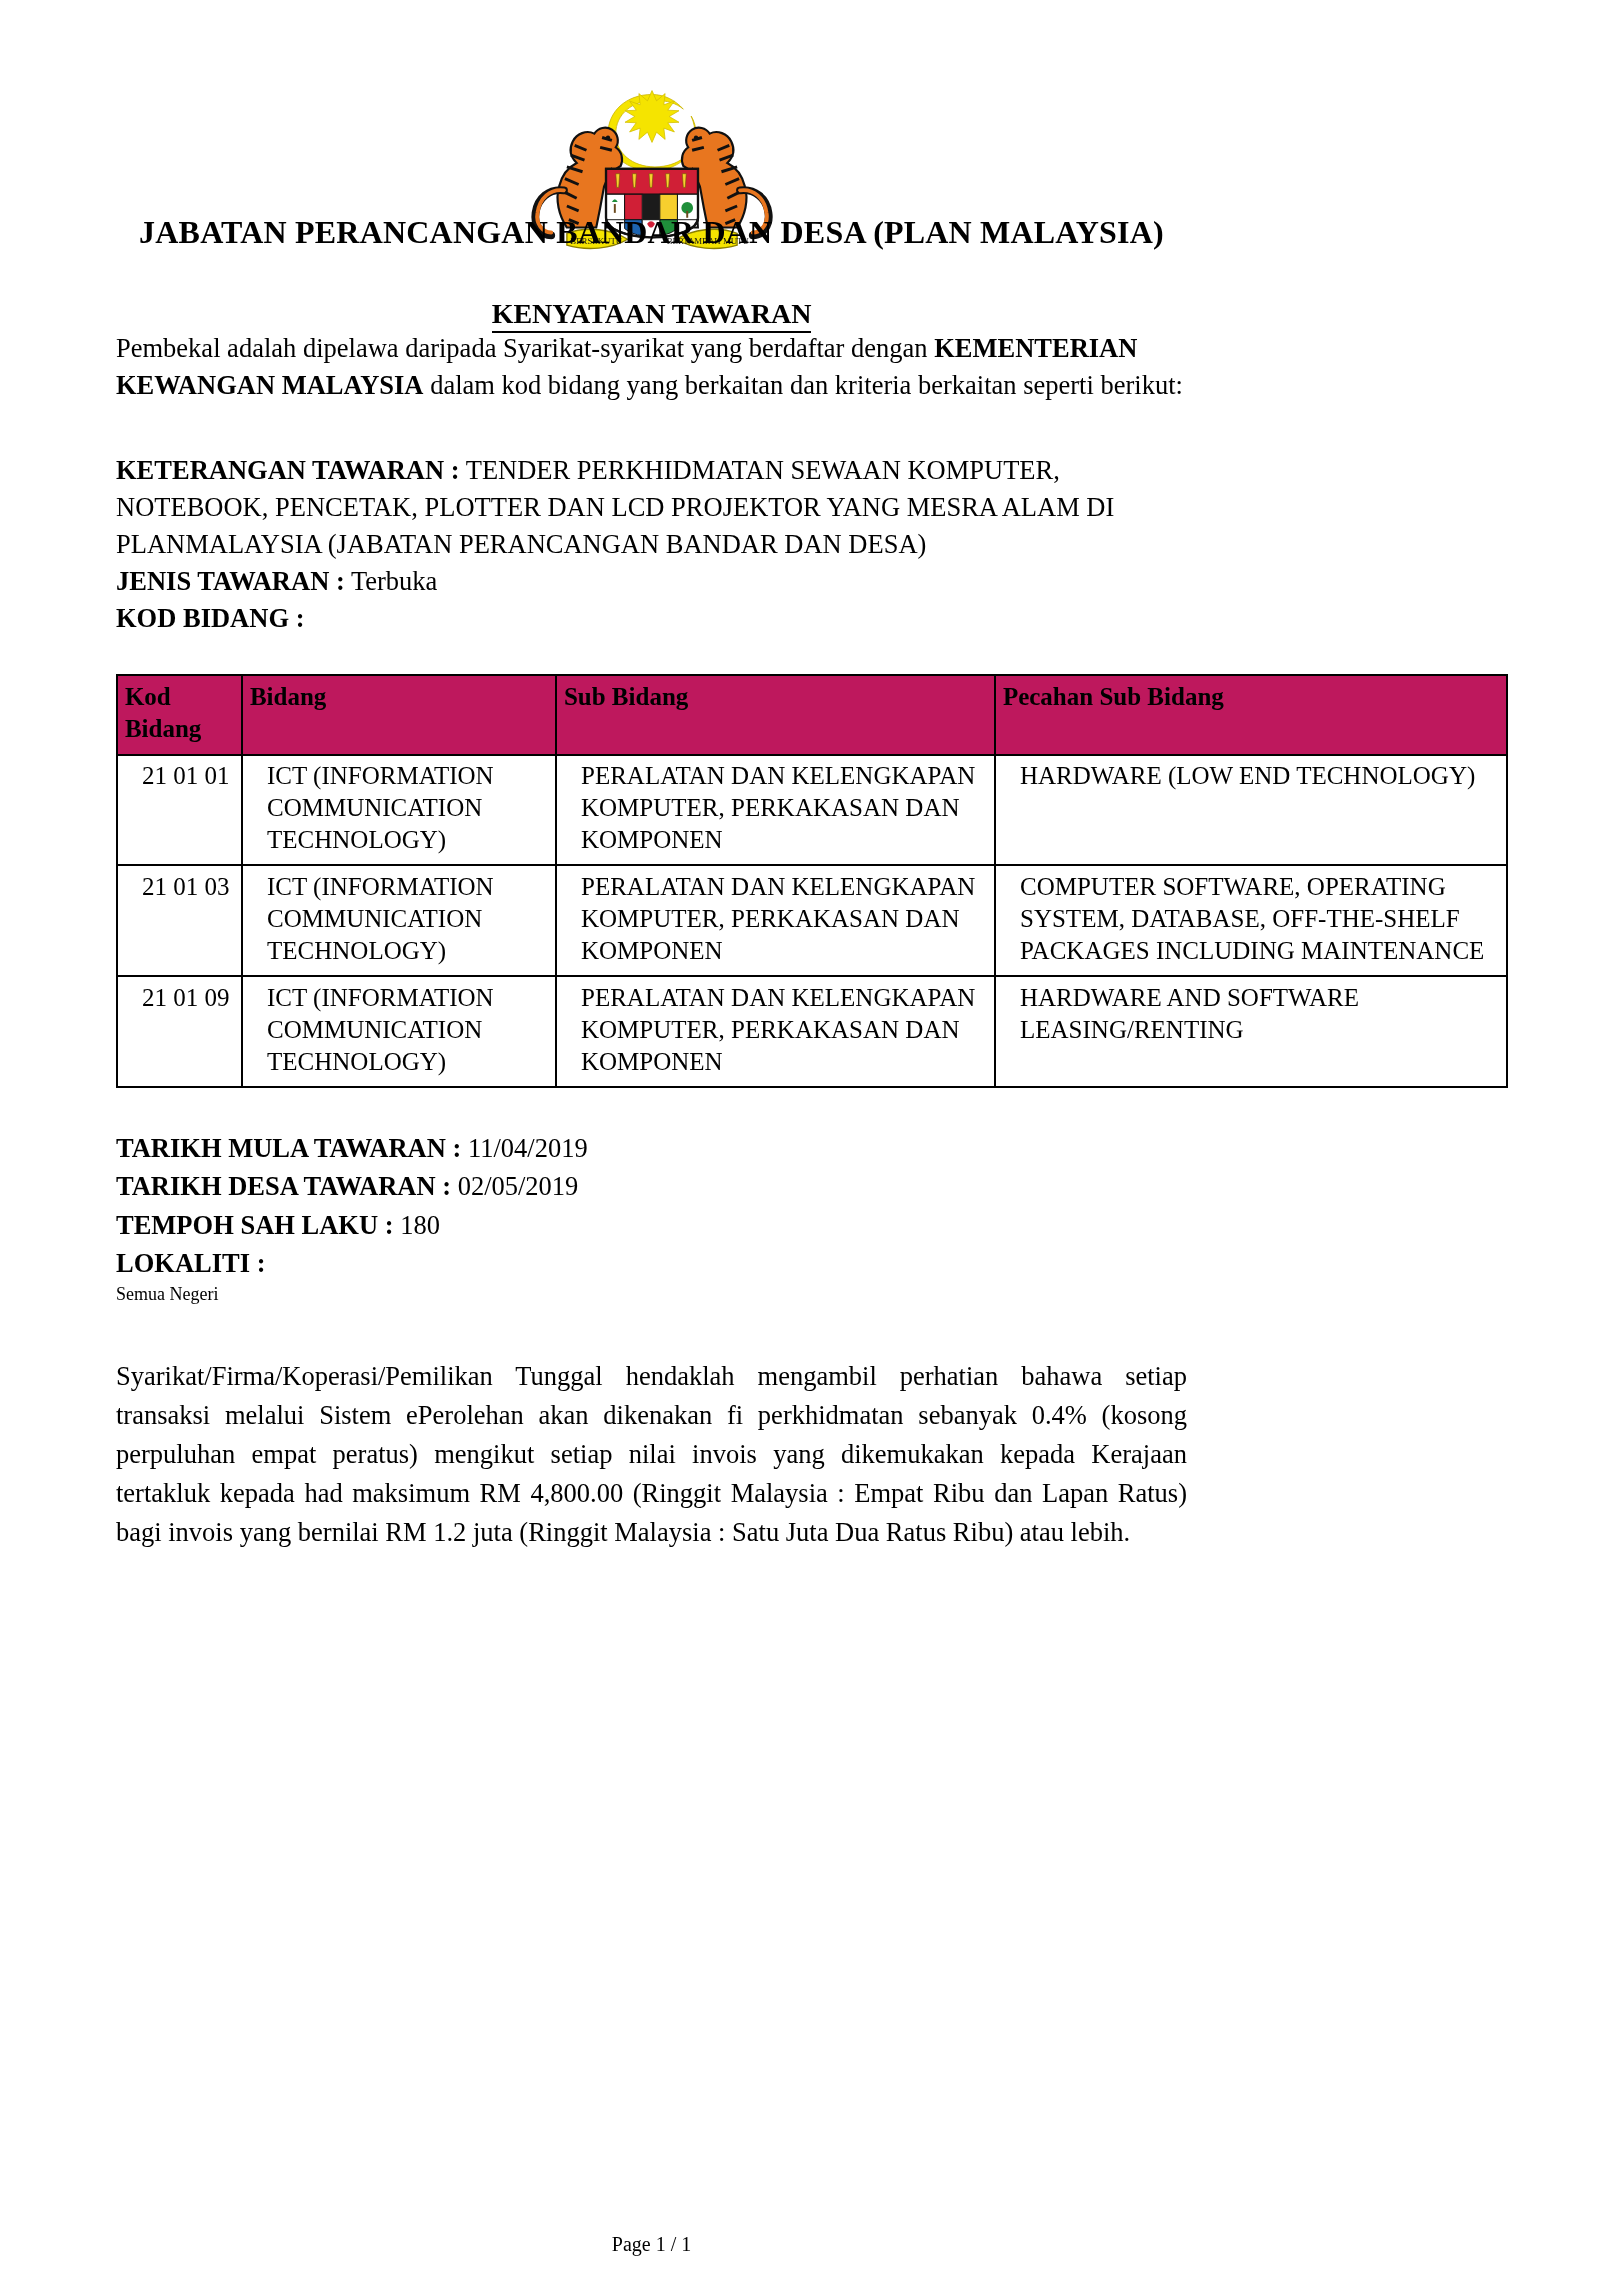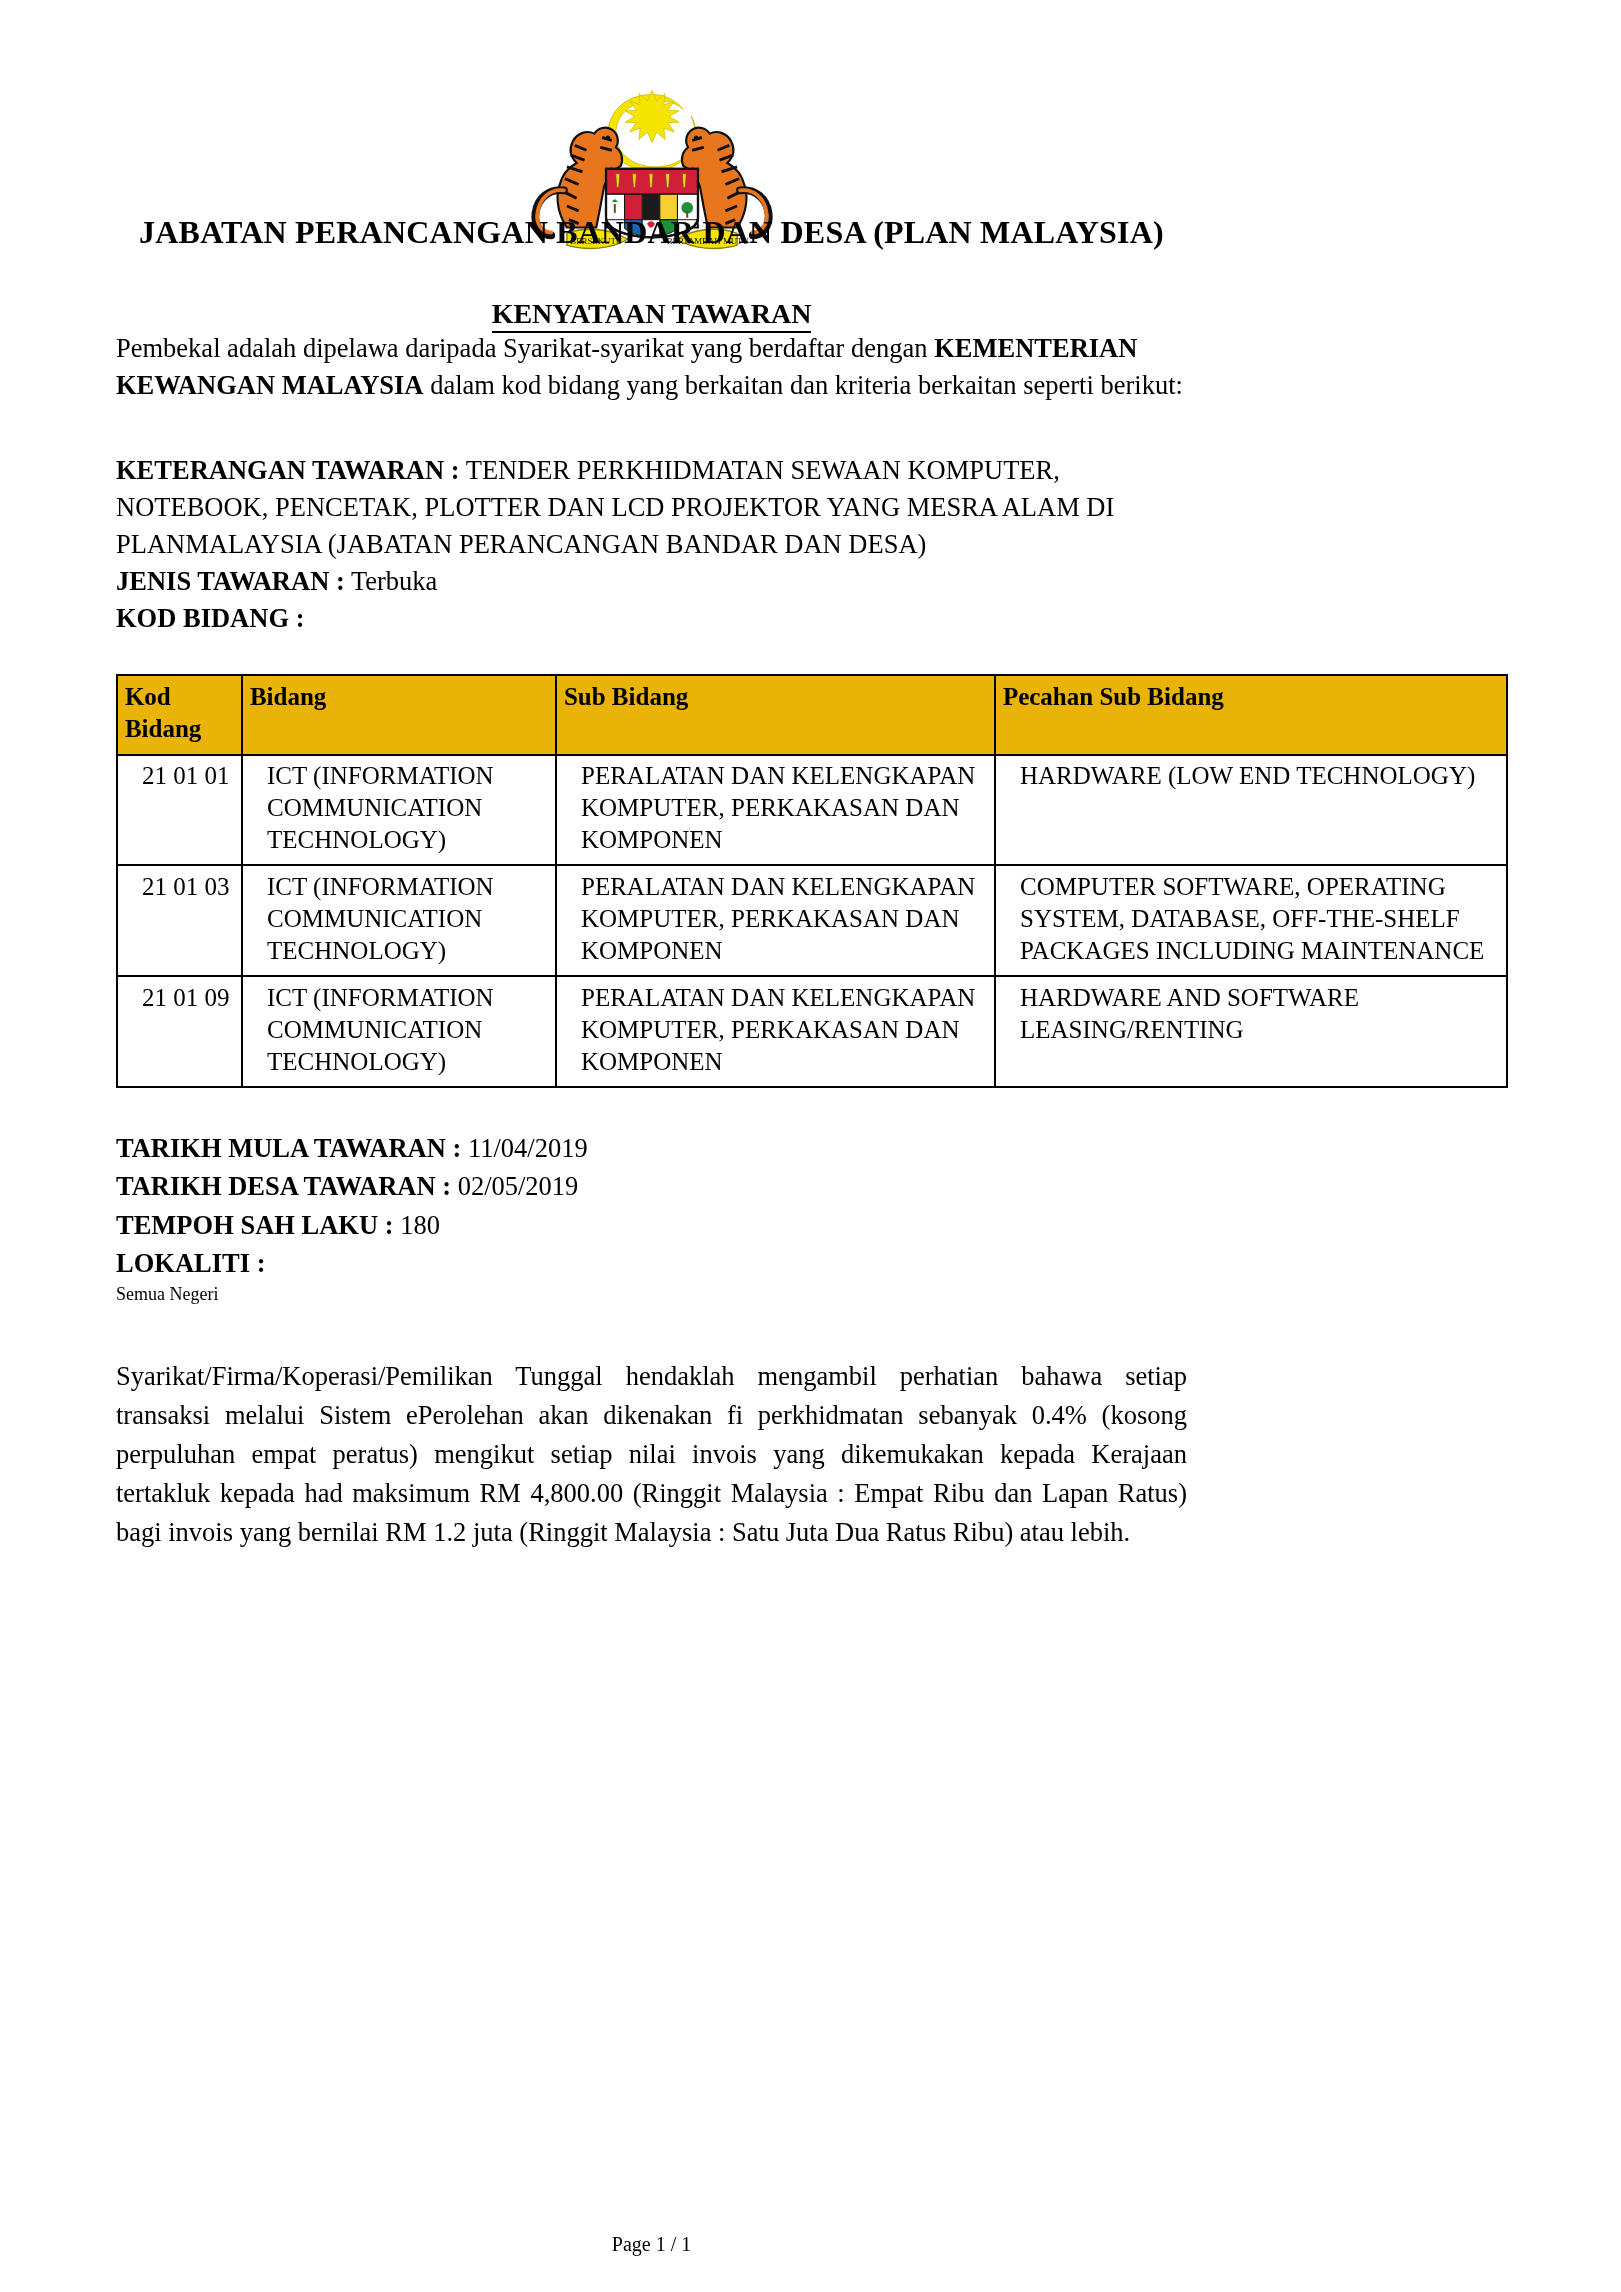--- a/index.html
+++ b/index.html
@@ -77,21 +77,21 @@
     font-size: 25px;
   }
   table.kod th, table.kod td {
     border: 2px solid #000;
     vertical-align: top;
     padding: 4.9px 6.9px 8.8px 6.9px;
     line-height: 1.27;
     text-align: left;
   }
   table.kod thead th {
-    background: #eab308;
+    background: #be185d;
     font-weight: bold;
     border-top: 2.9px solid #000;
     border-bottom: 2.9px solid #000;
   }
   table.kod tbody td { font-weight: normal; }
   table.kod tbody tr td { border-top: 2.9px solid #000; padding-left: 24px; }
   col.c1 { width: 125px; }
   col.c2 { width: 314px; }
   col.c3 { width: 439px; }
   col.c4 { width: 512px; }

